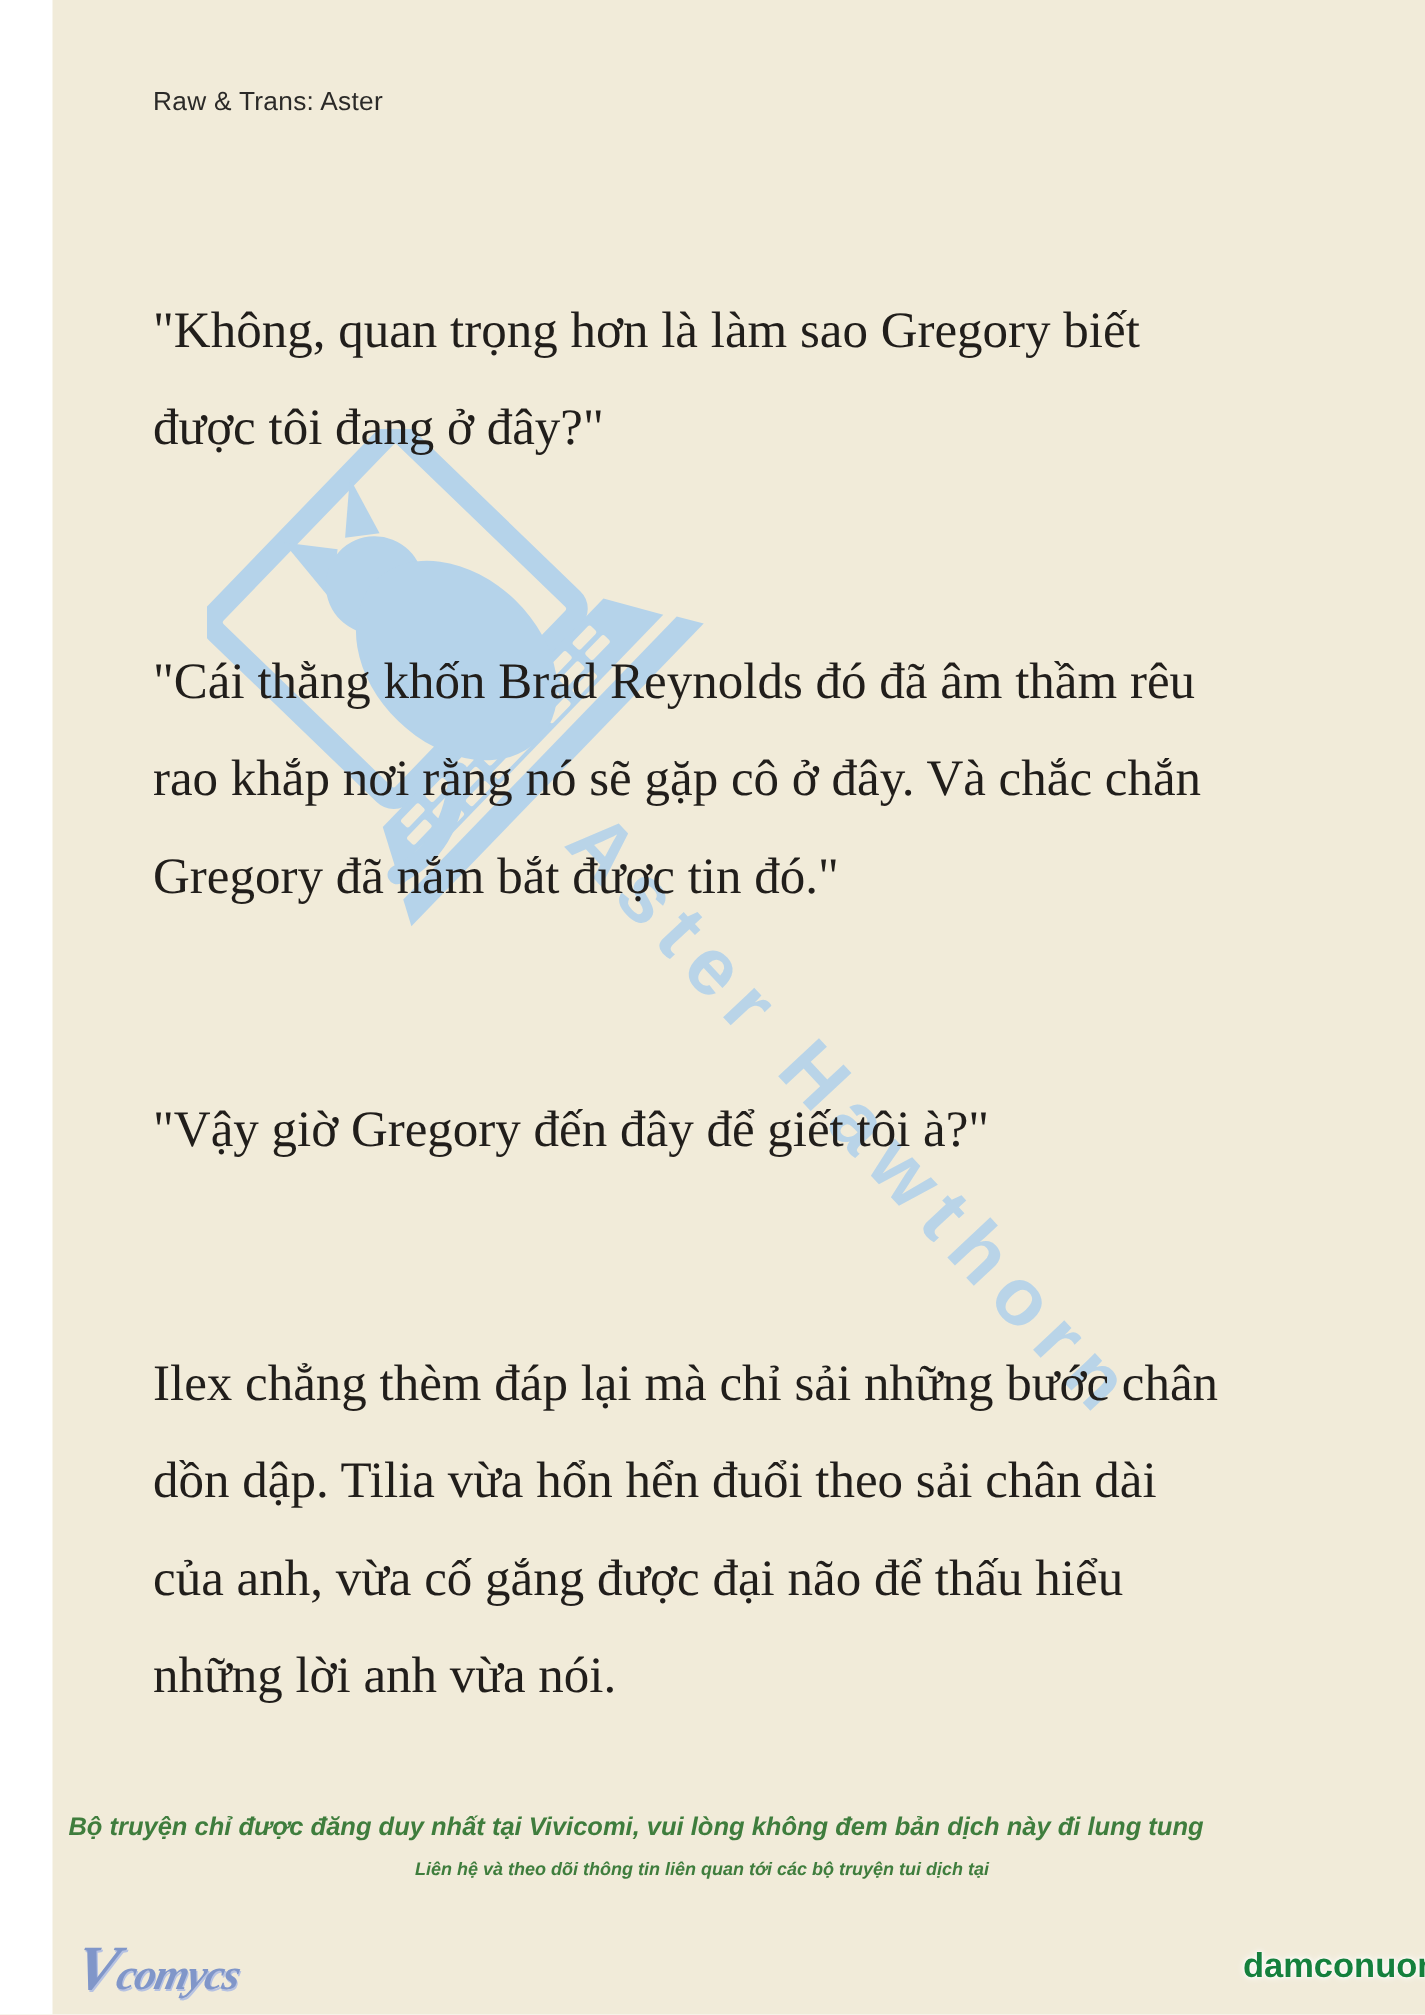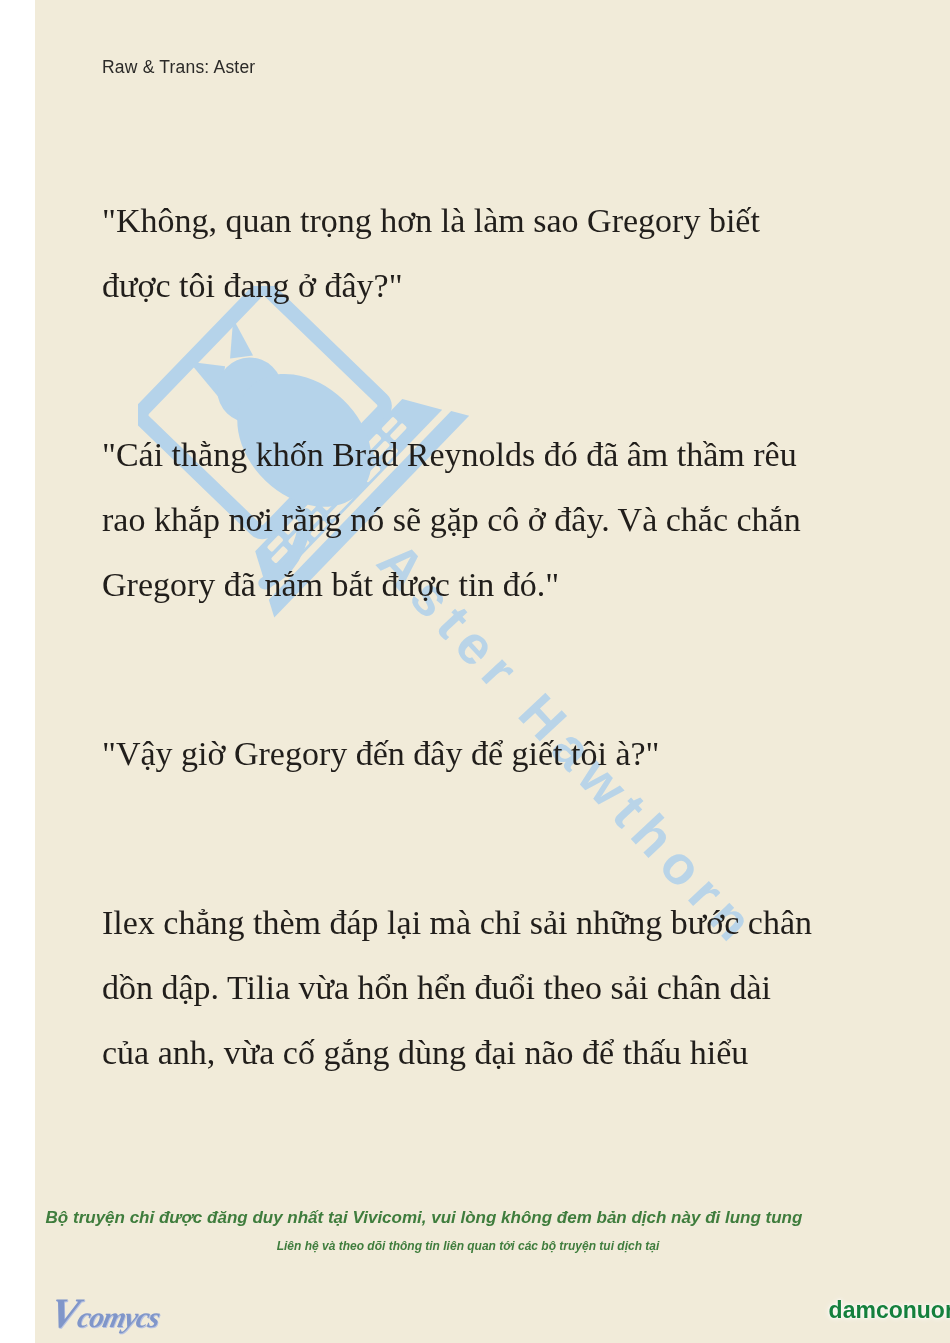--- a/index.html
+++ b/index.html
@@ -125,21 +125,22 @@
       <div class="line">"Cái thằng khốn Brad Reynolds đó đã âm thầm rêu</div>
       <div class="line">rao khắp nơi rằng nó sẽ gặp cô ở đây. Và chắc chắn</div>
       <div class="line">Gregory đã nắm bắt được tin đó."</div>
     </div>
     <div class="para">
       <div class="line">"Vậy giờ Gregory đến đây để giết tôi à?"</div>
     </div>
     <div class="para">
       <div class="line">Ilex chẳng thèm đáp lại mà chỉ sải những bước chân</div>
       <div class="line">dồn dập. Tilia vừa hổn hển đuổi theo sải chân dài</div>
-      <div class="line">của anh, vừa cố gắng dùng đại não để thấu hiểu</div>
+      <div class="line">của anh, vừa cố gắng được đại não để thấu hiểu</div>
+      <div class="line">những lời anh vừa nói.</div>
     </div>
   </div>
 
   <div class="footer">
     <div class="footer-line1">Bộ truyện chỉ được đăng duy nhất tại Vivicomi, vui lòng không đem bản dịch này đi lung tung</div>
     <div class="footer-line2">Liên hệ và theo dõi thông tin liên quan tới các bộ truyện tui dịch tại</div>
   </div>
 
   <div class="logo-vcomycs">
     <span class="v">V</span><span class="rest">comycs</span>

